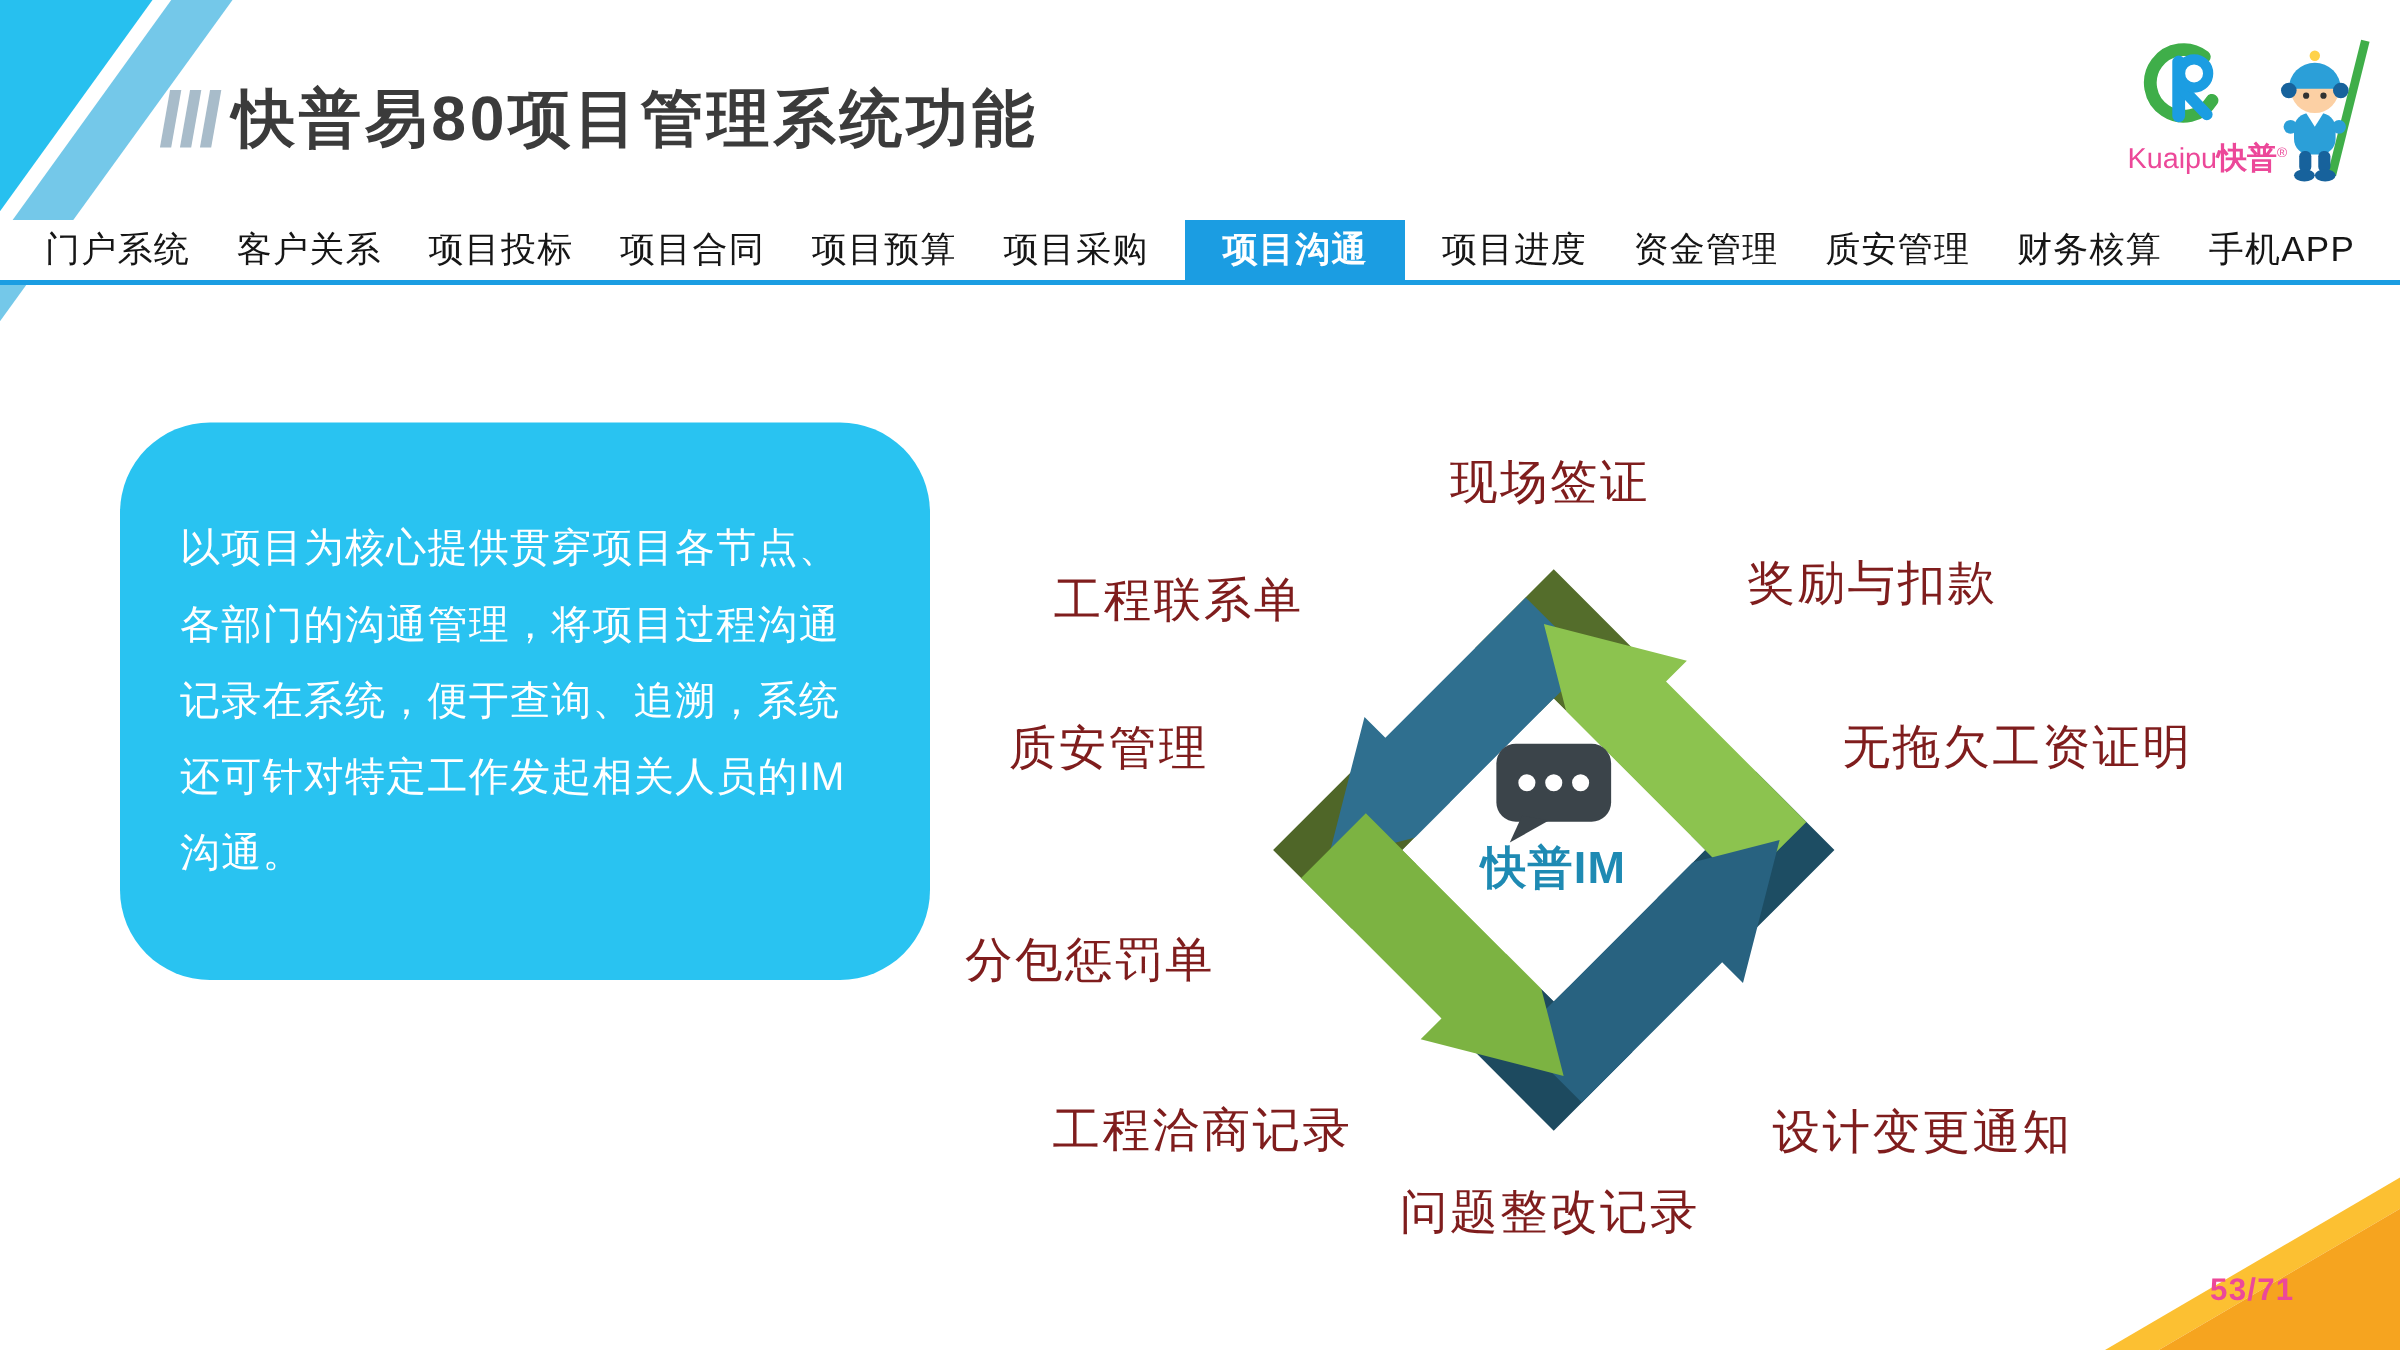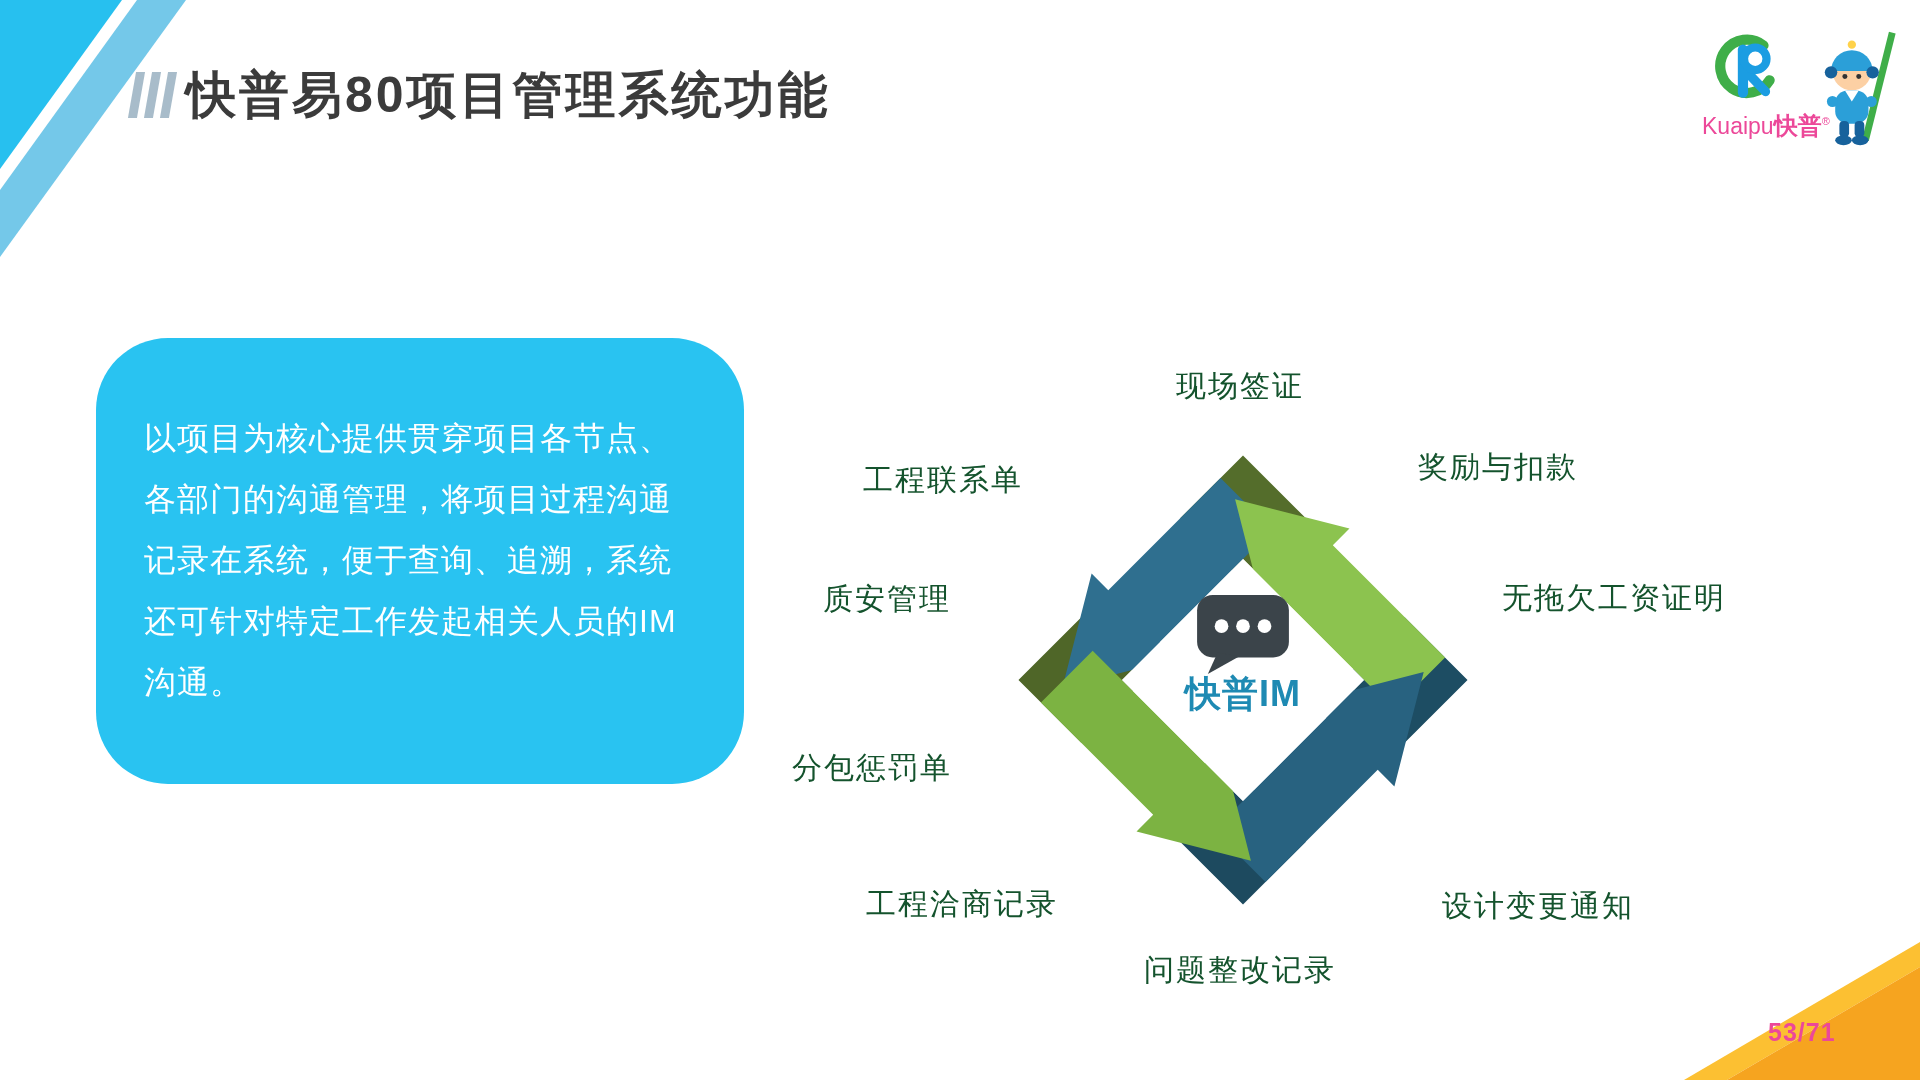--- a/index.html
+++ b/index.html
@@ -29,21 +29,21 @@
   .tab.active { background:#1b9de2; color:#fff; font-weight:bold; padding:0 30px; }
 
   
   .desc-box { left:96px; top:338px; width:648px; height:446px; background:#29c3f1; border-radius:72px; padding:70px 44px 0 48px; }
   .desc-text { color:#fff; font-size:32px; line-height:61px; letter-spacing:1px; }
 
   
   .cycle-svg { left:983px; top:420px; }
   .bubble { left:1194px; top:592px; }
   .im-label { left:1123px; top:670px; width:240px; text-align:center; font-size:36px; font-weight:bold; color:#1e8ab3; letter-spacing:1px; }
-  .dlabel { position:absolute; transform:translate(-50%,-50%); font-size:30px; color:#14532d; white-space:nowrap; letter-spacing:2px; }
+  .dlabel { position:absolute; transform:translate(-50%,-50%); font-size:38px; color:#7f1d1d; white-space:nowrap; letter-spacing:2px; }
 
   .page-num { left:1768px; top:1018px; font-size:25px; font-weight:bold; color:#ec4899; letter-spacing:1px; }
 </style>
 </head>
 <body>
 
 <div class="slide">
 
   <svg class="abs" style="left:0;top:0" width="220" height="280">
     <polygon points="0,0 122,0 0,169" fill="#27c0ef"></polygon>
@@ -82,20 +82,34 @@
       <polygon points="22,45 32,45 27,53" fill="#ffffff"></polygon>
       <circle cx="13" cy="53" r="4" fill="#2b9fd8"></circle>
       <circle cx="41" cy="53" r="4" fill="#2b9fd8"></circle>
       <rect x="18" y="67" width="7" height="12" rx="3" fill="#17629c"></rect>
       <rect x="29" y="67" width="7" height="12" rx="3" fill="#17629c"></rect>
       <ellipse cx="21" cy="81" rx="6" ry="3.5" fill="#17629c"></ellipse>
       <ellipse cx="33" cy="81" rx="6" ry="3.5" fill="#17629c"></ellipse>
     </svg>
   </div>
 
+  <nav class="abs tabbar">
+    <div class="tab">门户系统</div>
+    <div class="tab">客户关系</div>
+    <div class="tab">项目投标</div>
+    <div class="tab">项目合同</div>
+    <div class="tab">项目预算</div>
+    <div class="tab">项目采购</div>
+    <div class="tab active">项目沟通</div>
+    <div class="tab">项目进度</div>
+    <div class="tab">资金管理</div>
+    <div class="tab">质安管理</div>
+    <div class="tab">财务核算</div>
+    <div class="tab">手机APP</div>
+  </nav>
 
   <div class="abs desc-box">
     <p class="desc-text">以项目为核心提供贯穿项目各节点、各部门的沟通管理，将项目过程沟通记录在系统，便于查询、追溯，系统还可针对特定工作发起相关人员的IM沟通。</p>
   </div>
 
   <svg class="abs cycle-svg" width="520" height="520" viewBox="0 0 440 440">
 
     <polygon points="83.2,166.8 30,220 83.2,273.2 127,229.4 117.7,220 127,210.6" fill="#4f6628"></polygon>
     <polygon points="273.2,83.2 220,30 166.8,83.2 210.6,127 220,117.7 229.4,127" fill="#546d2b"></polygon>
     <polygon points="356.8,273.2 410,220 356.8,166.8 313,210.6 322.3,220 313,229.4" fill="#1d4d63"></polygon>

